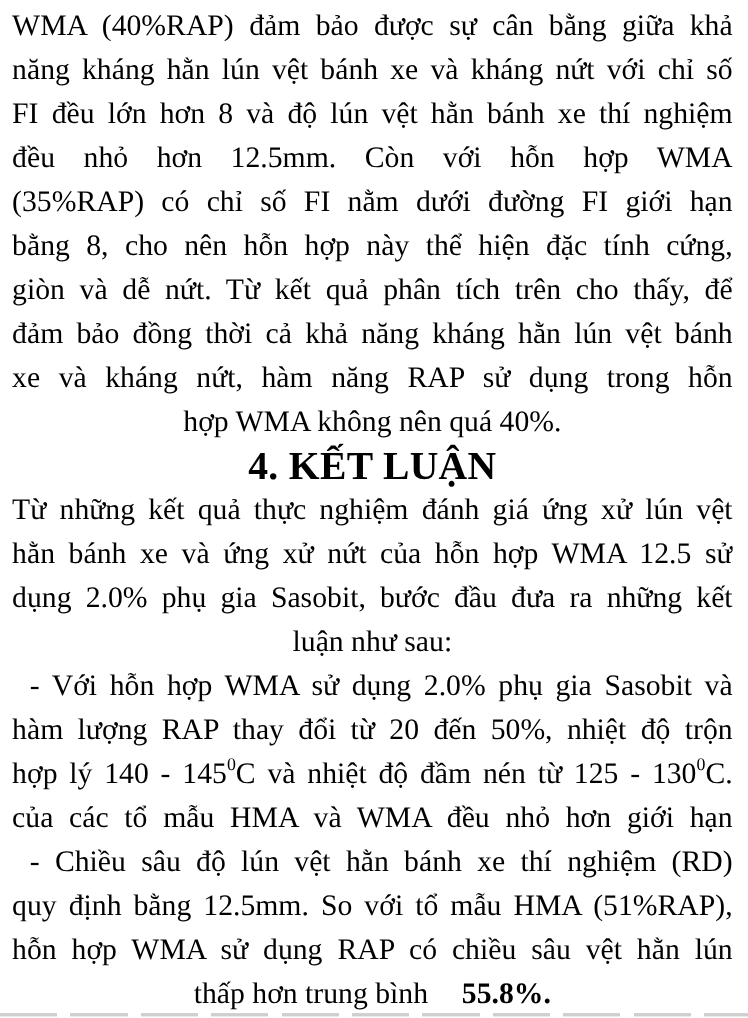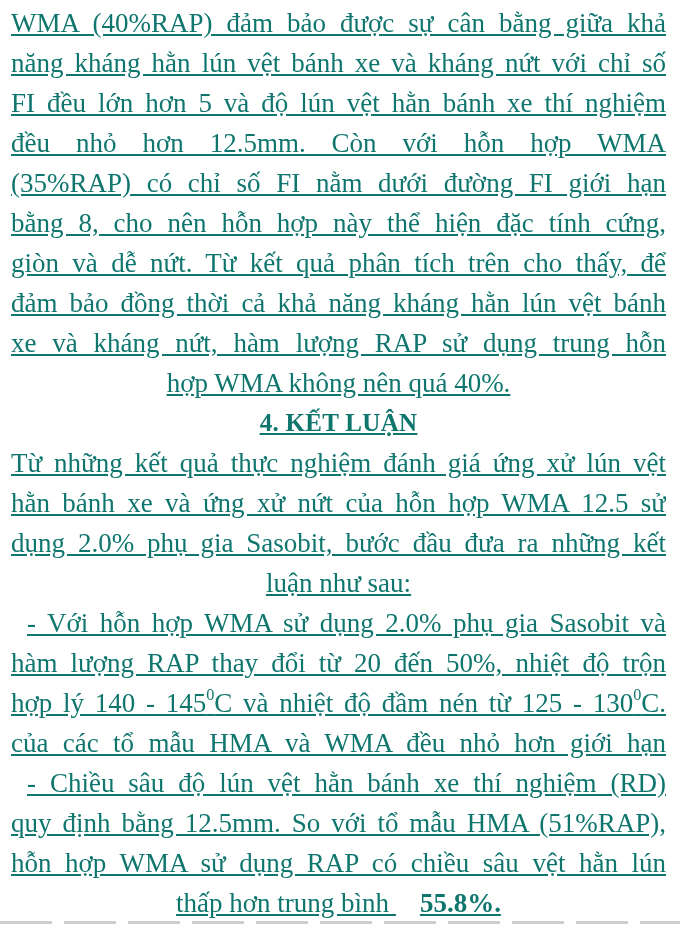--- a/index.html
+++ b/index.html
@@ -26,21 +26,21 @@
     overflow: hidden;
     text-align: center;
   }
   .j {
     text-align: justify;
     text-align-last: justify;
   }
   .ind { text-indent: 16px; }
   .heading {
     font-weight: 700;
-    font-size: 25px;
+    font-size: 36px;
     letter-spacing: 0.3px;
   }
   .b { font-weight: 700; margin-left: 24px; }
   sup {
     font-size: 60%;
     line-height: 0;
     position: relative;
     top: -0.15em;
     vertical-align: super;
   }
@@ -52,31 +52,31 @@
     height: 3px;
     background: repeating-linear-gradient(90deg,
       #c6c6c6 0px, #c6c6c6 52px,
       #ffffff 52px, #ffffff 64px);
     opacity: 0.85;
   }
 </style>
 </head>
 <body style="background: rgb(255, 255, 255);">
 
-<div class="page" style="color: #0f766e; text-decoration: underline;">
+<div class="page" style="color: #000000;">
 
   <div class="ln j">WMA (40%RAP) đảm bảo được sự cân bằng giữa khả</div>
   <div class="ln j">năng kháng hằn lún vệt bánh xe và kháng nứt với chỉ số</div>
-  <div class="ln j">FI đều lớn hơn 5 và độ lún vệt hằn bánh xe thí nghiệm</div>
+  <div class="ln j">FI đều lớn hơn 8 và độ lún vệt hằn bánh xe thí nghiệm</div>
   <div class="ln j">đều nhỏ hơn 12.5mm. Còn với hỗn hợp WMA</div>
   <div class="ln j">(35%RAP) có chỉ số FI nằm dưới đường FI giới hạn</div>
   <div class="ln j">bằng 8, cho nên hỗn hợp này thể hiện đặc tính cứng,</div>
   <div class="ln j">giòn và dễ nứt. Từ kết quả phân tích trên cho thấy, để</div>
   <div class="ln j">đảm bảo đồng thời cả khả năng kháng hằn lún vệt bánh</div>
-  <div class="ln j">xe và kháng nứt, hàm lượng RAP sử dụng trung hỗn</div>
+  <div class="ln j">xe và kháng nứt, hàm năng RAP sử dụng trong hỗn</div>
   <div class="ln">hợp WMA không nên quá 40%.</div>
 
   <div class="ln heading">4. KẾT LUẬN</div>
 
   <div class="ln j">Từ những kết quả thực nghiệm đánh giá ứng xử lún vệt</div>
   <div class="ln j">hằn bánh xe và ứng xử nứt của hỗn hợp WMA 12.5 sử</div>
   <div class="ln j">dụng 2.0% phụ gia Sasobit, bước đầu đưa ra những kết</div>
   <div class="ln">luận như sau:</div>
 
   <div class="ln j ind">- Với hỗn hợp WMA sử dụng 2.0% phụ gia Sasobit và</div>

